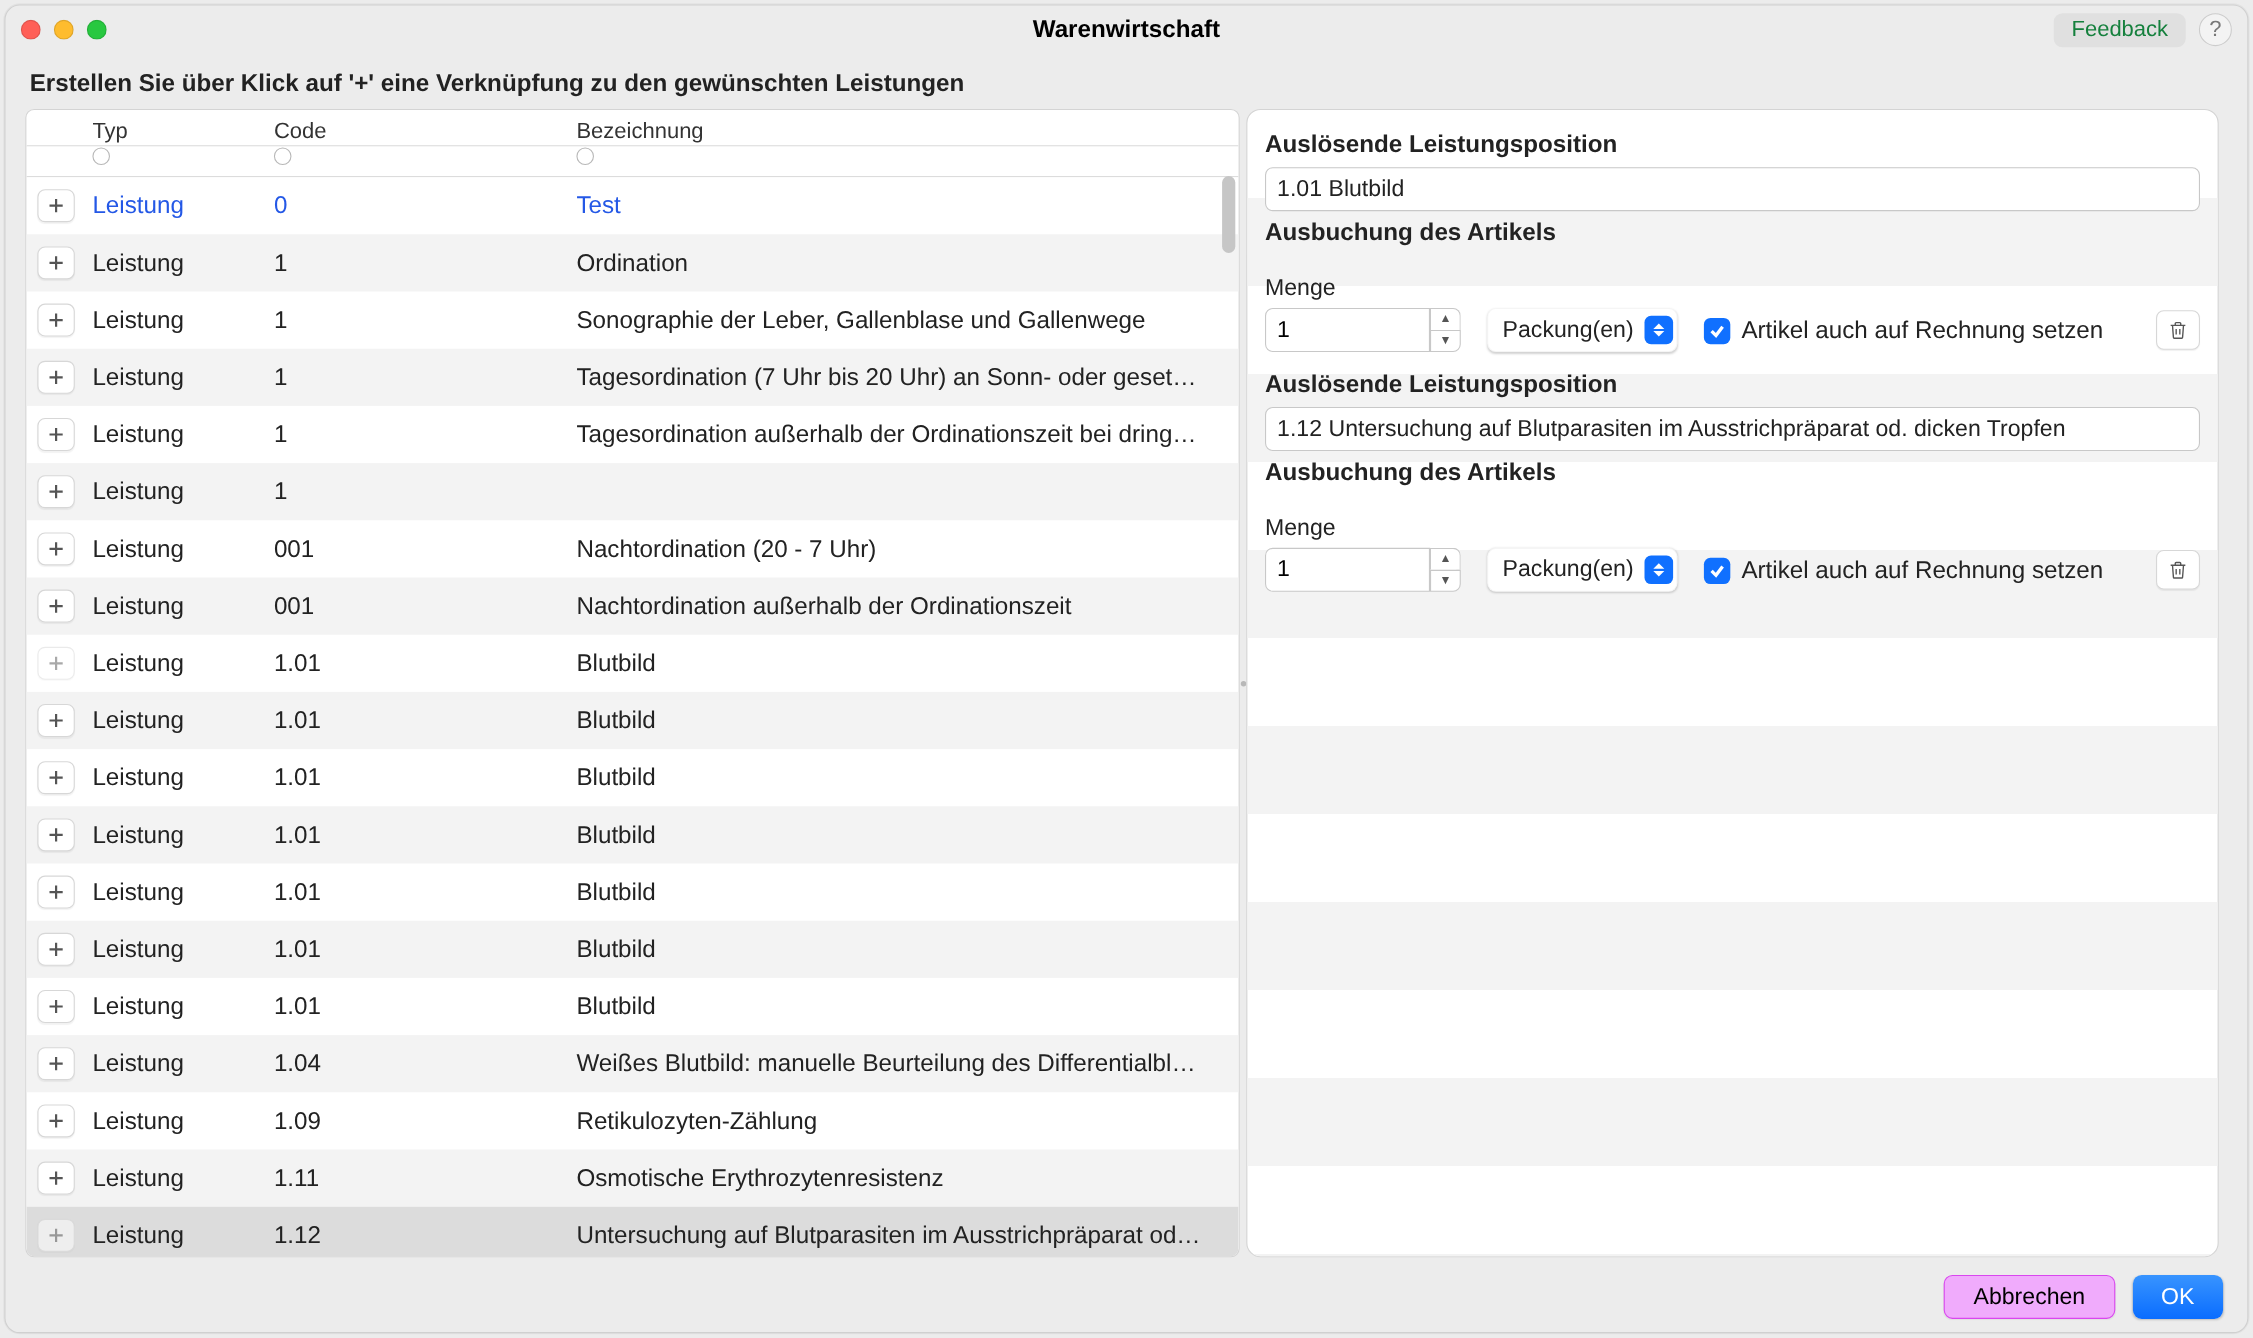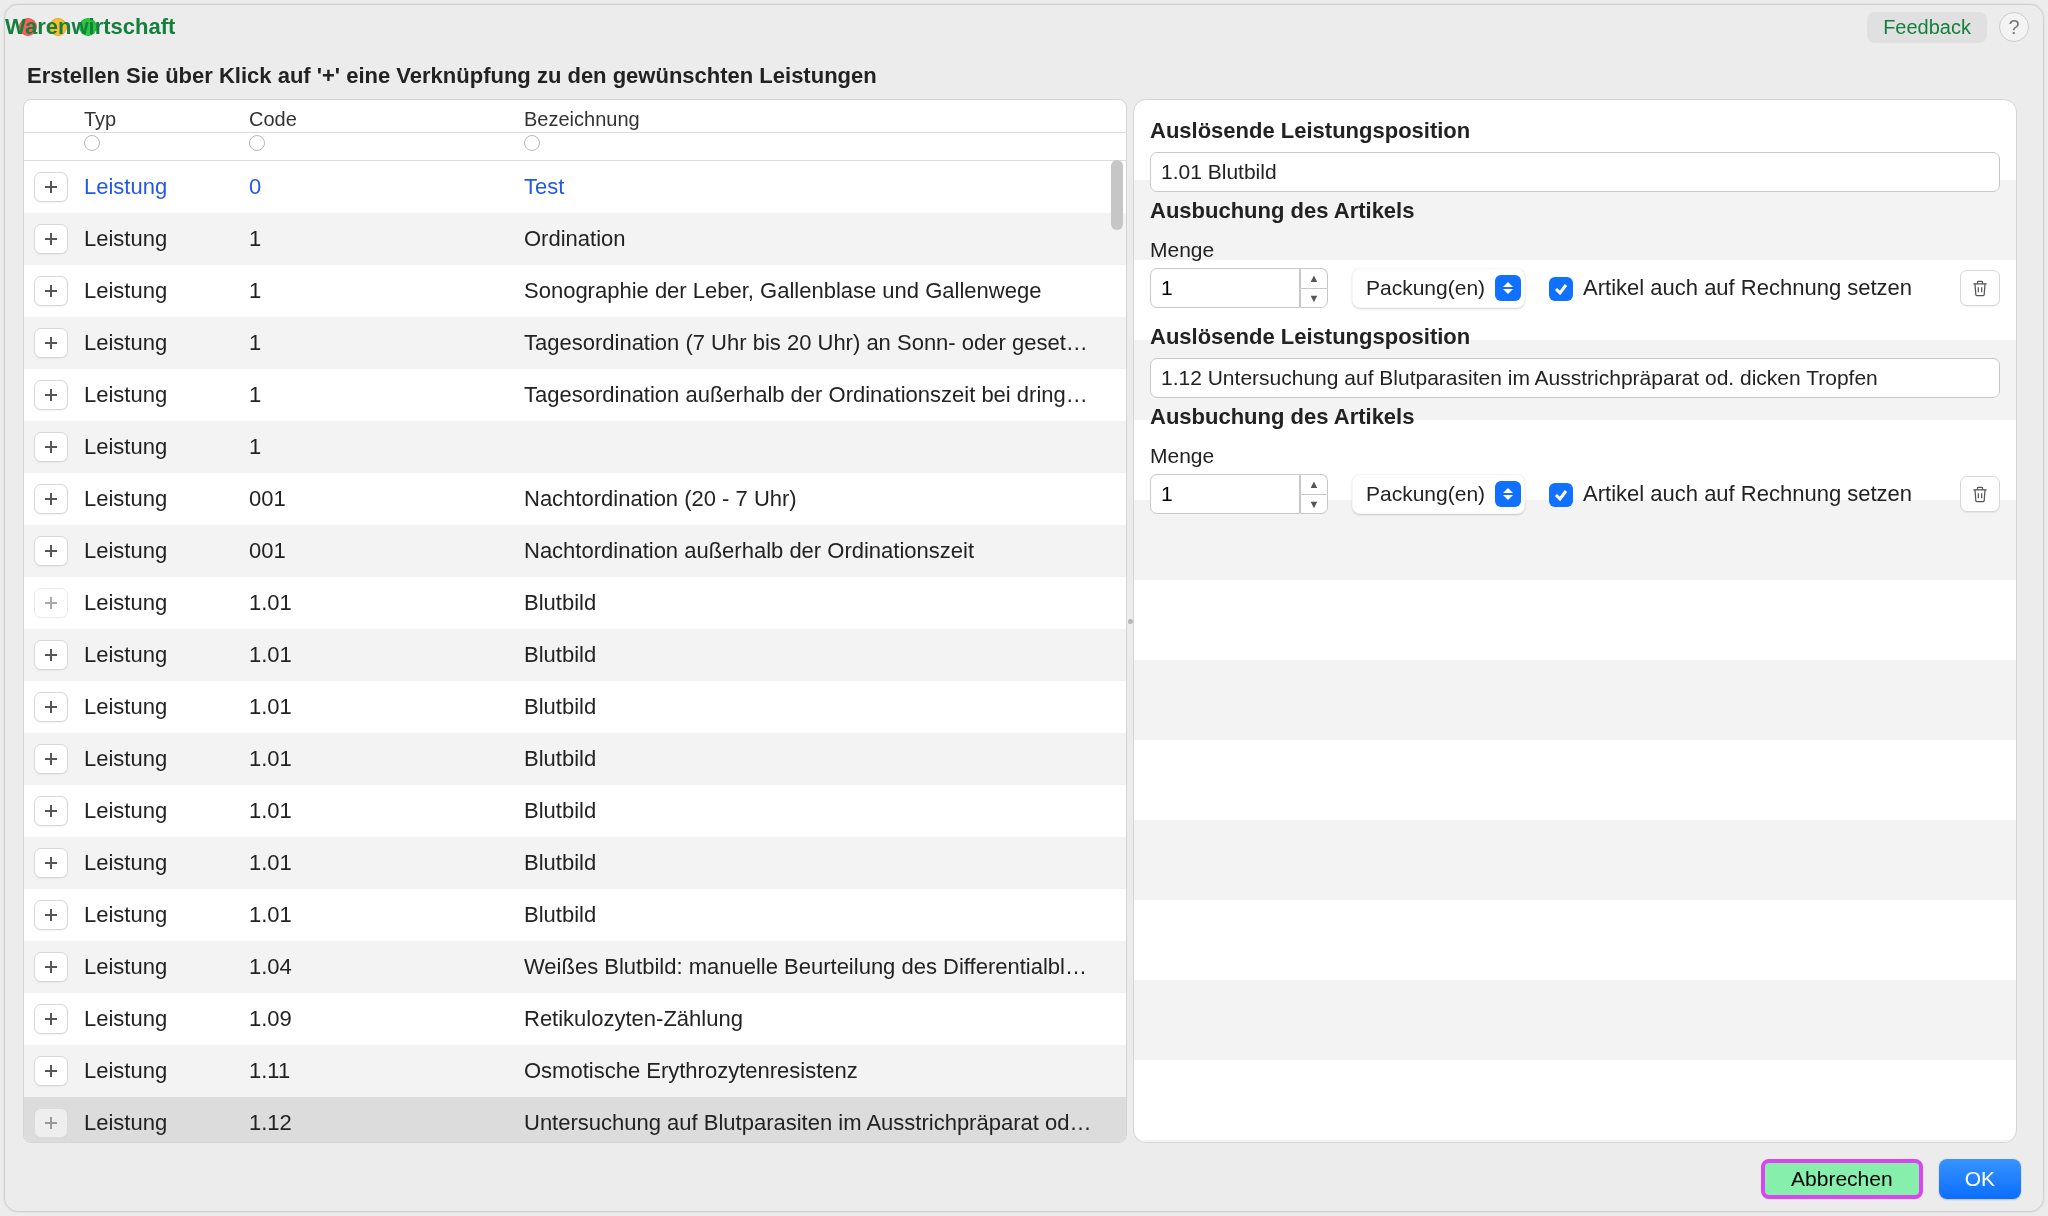--- a/index.html
+++ b/index.html
@@ -29,23 +29,23 @@
     position: relative;
   }
   .traffic { display: flex; gap: 12px; }
   .dot { width: 18px; height: 18px; border-radius: 50%; border:1px solid rgba(0,0,0,0.12);}
   .dot.close { background: #ff5f57; }
   .dot.min { background: #febc2e; }
   .dot.zoom { background: #28c840; }
   .title {
     position: absolute;
     left: 0; right: 0;
-    text-align: left;
+    text-align: center;
     font-weight: 600;
-    color: #15803d;
+    color: #000000;
   }
   .title-right {
     margin-left: auto;
     display: flex;
     align-items: center;
     gap: 12px;
   }
   .feedback-btn {
     background: #e0e0e0;
     border: none;
@@ -125,21 +125,21 @@
     position:absolute; right:3px; top:60px; width:12px; height:70px;
     background:#c6c6c6; border-radius:6px;
   }
   
   .section-title { font-weight:700; font-size:22px; margin:6px 0 8px;}
   .text-field {
     width:100%; height:40px; border:1px solid #c8c8c8; border-radius:7px;
     padding:0 10px; font-size:21px; background:#fff; display:flex; align-items:center;
   }
   .form-row { display:flex; align-items:center; gap:24px; margin:6px 0 16px;}
-  .menge-label { font-size:21px; margin:14px 0 4px;}
+  .menge-label { font-size:21px; margin:26px 0 4px;}
   .stepper { display:flex; align-items:center;}
   .stepper input {
     width:150px;height:40px;border:1px solid #c8c8c8;border-radius:7px 0 0 7px;
     padding:0 10px;font-size:21px;
   }
   .stepper-buttons {
     display:flex;flex-direction:column;width:28px;height:40px;
   }
   .stepper-buttons button{
     flex:1;border:1px solid #c8c8c8;background:#fff;font-size:11px;padding:0;color:#555;
@@ -178,21 +178,21 @@
   .rp-content { position:relative; z-index:2;}
   .rp-stripes { position:absolute; inset:0; z-index:1; pointer-events:none;}
   .stripe { height:80px; }
   .stripe.alt{ background:#f3f3f3;}
   .footer {
     position:absolute;bottom:12px;right:22px;display:flex;gap:16px;
   }
   .btn {
     height:40px;border-radius:8px;padding:0 26px;font-size:21px;border:none;
   }
-  .btn.secondary { background:#86efac;border:4px solid #d946ef;box-shadow:0 1px 1px rgba(0,0,0,0.05);}
+  .btn.secondary { background:#f0abfc;border:1px solid #d946ef;box-shadow:0 1px 1px rgba(0,0,0,0.05);}
   .btn.primary {
     background:linear-gradient(#3894ff,#0a6dff);color:#fff;
     box-shadow:0 1px 2px rgba(0,0,0,0.2);
   }
   .splitter{ width:6px; display:flex;align-items:center;justify-content:center;}
   .splitter-dot{width:5px;height:5px;background:#b8b8b8;border-radius:50%;}
 </style>
 </head>
 <body>
 

